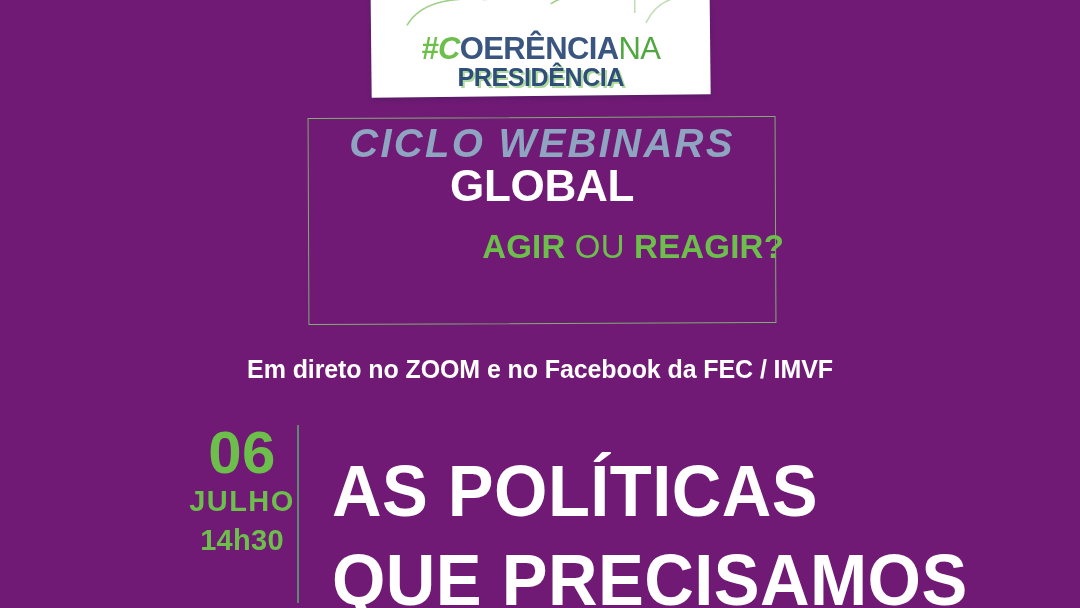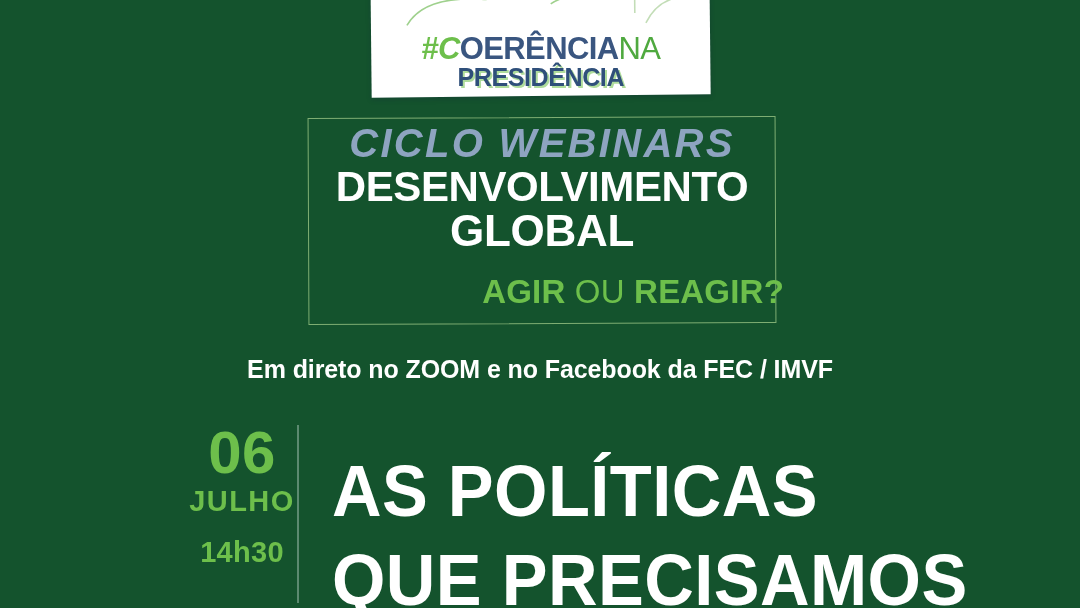--- a/index.html
+++ b/index.html
@@ -12,21 +12,21 @@
     overflow: hidden;
     background: #3a5680;
     font-family: "Liberation Sans", sans-serif;
     position: relative;
     -webkit-font-smoothing: antialiased;
   }
 
   .poster {
     position: absolute;
     inset: 0;
-    background: #14532d;
+    background: #701a75;
     overflow: hidden;
   }
 
   
   .logo-card {
     position: absolute;
     left: 371px;
     top: -34px;
     width: 339px;
     height: 130px;
@@ -163,21 +163,21 @@
     font-weight: bold;
     letter-spacing: 1.4px;
     line-height: 1.1;
     margin-top: 4px;
   }
   .d-time {
     font-size: 29px;
     font-weight: bold;
     letter-spacing: 0.3px;
     line-height: 1.1;
-    margin-top: 20px;
+    margin-top: 8px;
   }
   .date-divider {
     position: absolute;
     left: 297px;
     top: 425px;
     width: 2px;
     height: 178px;
     background: #5c8a70;
   }
 
@@ -218,21 +218,20 @@
       <div class="logo-line2">
         <span class="lg-presid">PRESIDÊNCIA</span>
       </div>
     </div>
   </div>
 
   <div class="title-box"></div>
 
   <div class="title-stack">
     <div class="t-ciclo">CICLO WEBINARS</div>
-    <div class="t-desenv">DESENVOLVIMENTO</div>
     <div class="t-global">GLOBAL</div>
     <div class="t-agir">
       <span class="ag-bold">AGIR</span><span class="ag-thin">&nbsp;</span><span class="ag-thin">OU</span><span class="ag-thin">&nbsp;</span><span class="ag-bold">REAGIR?</span>
     </div>
   </div>
 
   <div class="subtitle">Em direto no ZOOM e no Facebook da FEC / IMVF</div>
 
   <div class="date-block">
     <div class="d-day">06</div>

